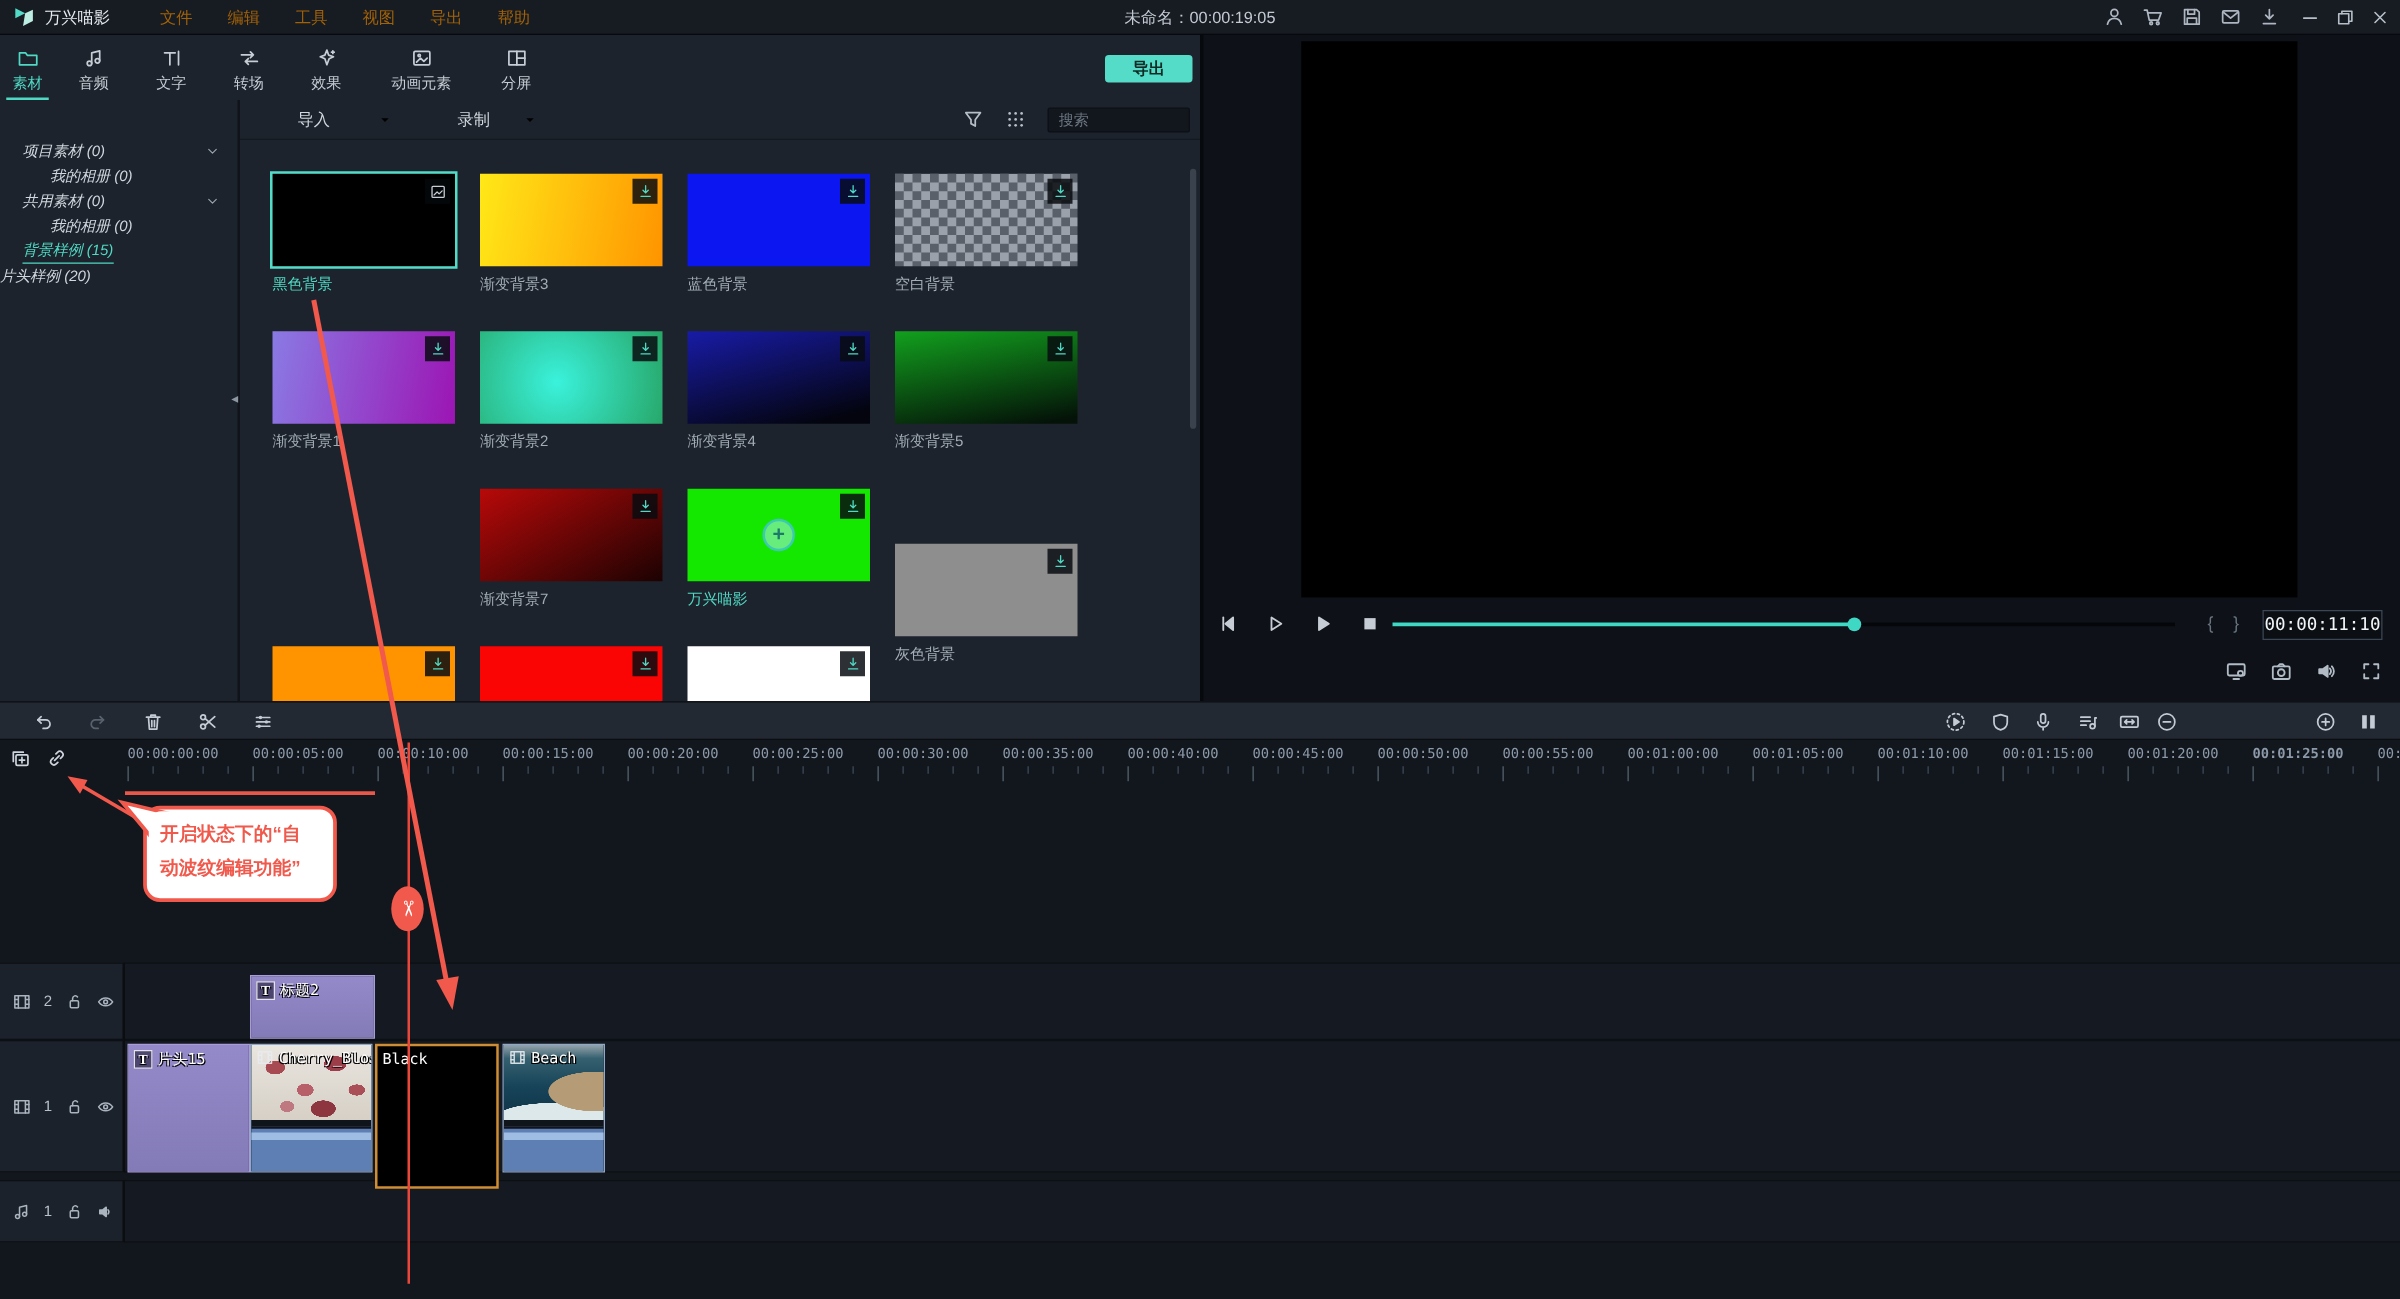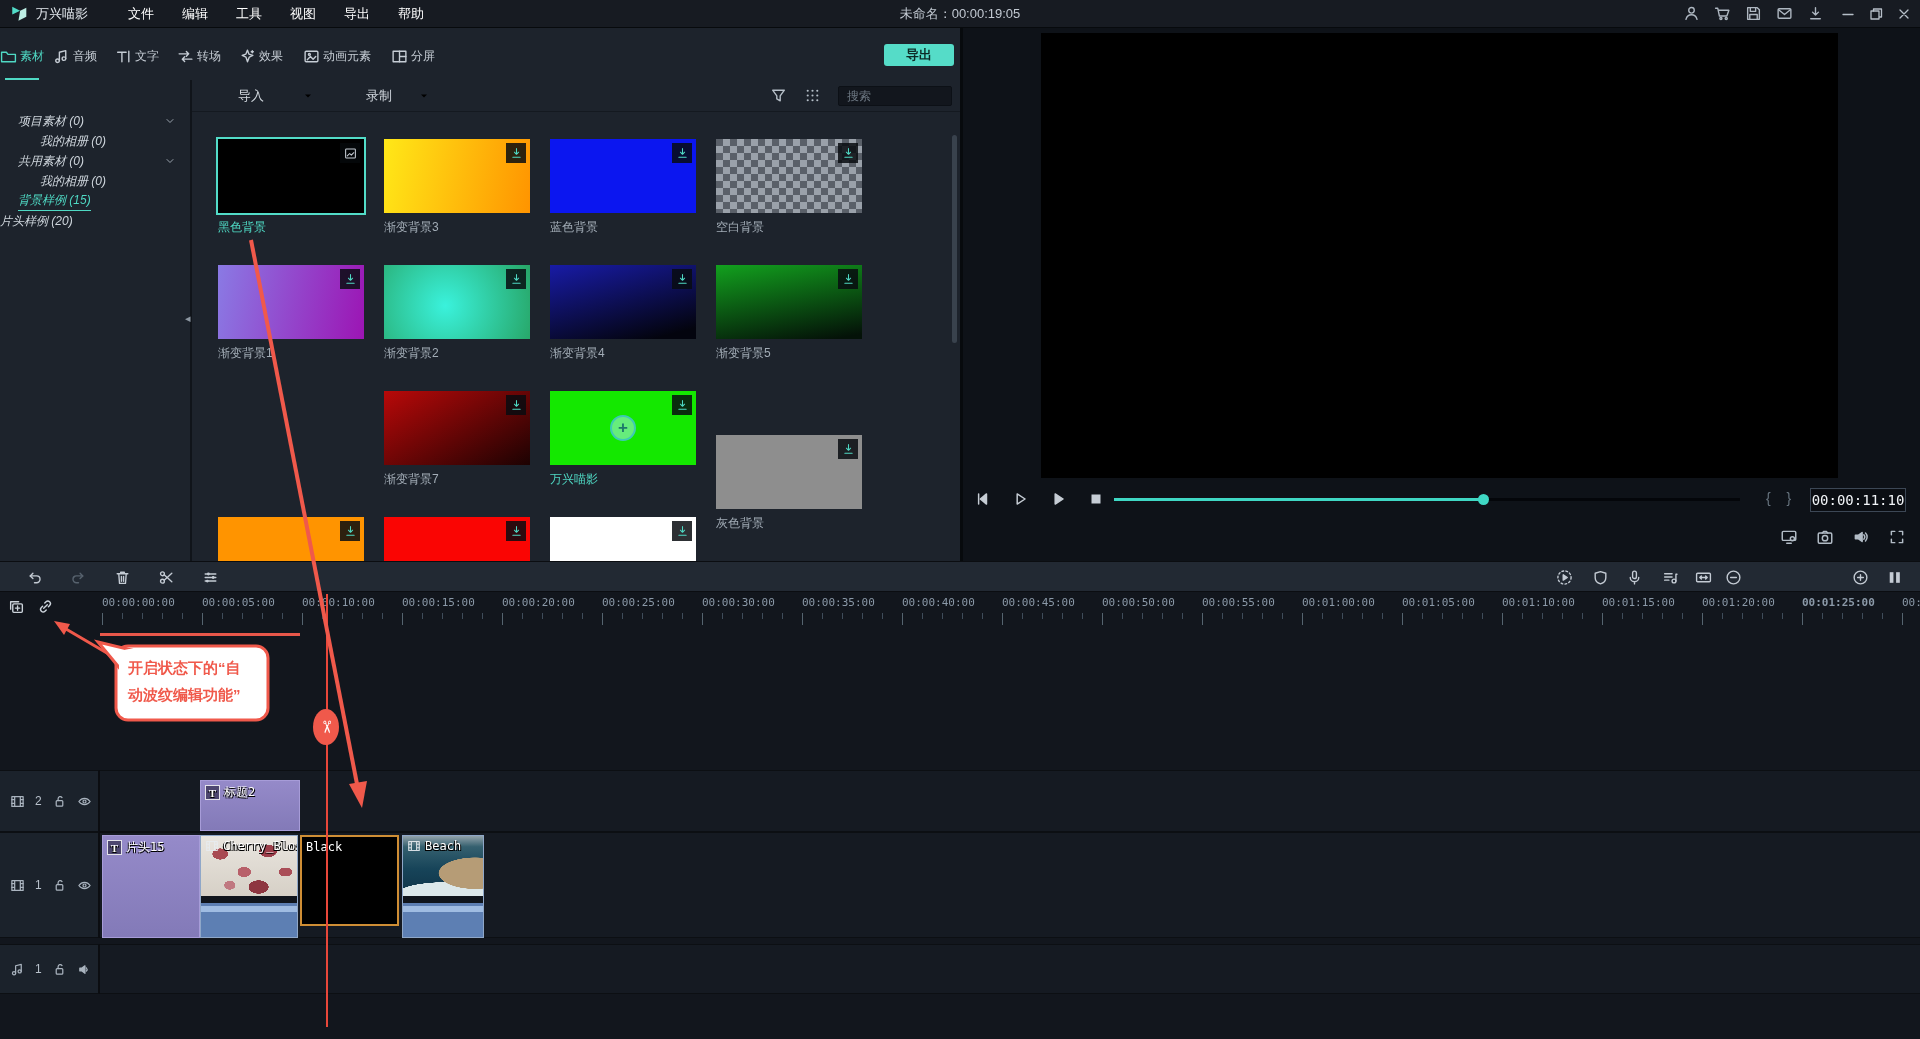--- a/index.html
+++ b/index.html
@@ -10,32 +10,32 @@
   svg { display:block; }
   .ico { display:inline-flex; align-items:center; justify-content:center; }
   .ico svg { width:100%; height:100%; stroke:currentColor; fill:none; stroke-width:1.3;
     stroke-linecap:round; stroke-linejoin:round; }
 
   
   #titlebar { left:0; top:0; width:1920px; height:28px; background:#171b22;
     border-bottom:1px solid #070a0d; display:flex; align-items:center; }
   #logo { width:18px; height:18px; margin:0 8px 0 10px; }
   #appname { font-size:13px; color:#e6ebf0; margin-right:26px; }
-  .menu-item { font-size:13px; color:#ffffff; padding:0 14px; height:28px; line-height:28px; cursor:default; }
+  .menu-item { font-size:13px; color:#a16207; padding:0 14px; height:28px; line-height:28px; cursor:default; }
   #tb-title { position:absolute; left:0; right:0; text-align:center; font-size:13px; color:#c2c9d2; pointer-events:none; }
   #tb-icons { position:absolute; right:96px; display:flex; gap:14px; }
   #tb-icons .ico { width:17px; height:17px; color:#aeb7c1; }
   #win-ctrl { position:absolute; right:8px; display:flex; gap:12px; }
   #win-ctrl .ico { width:16px; height:16px; color:#b6bfc8; }
 
   
   #left-panel { left:0; top:28px; width:960px; height:533px; background:#1d232c; }
   #divider-v { left:960px; top:28px; width:3px; height:533px; background:#070a0d; }
   #tabbar { left:0; top:0; width:960px; height:52px; display:flex; align-items:stretch; }
-  .tab { position:relative; display:flex; flex-direction:row; align-items:center; justify-content:center;
+  .tab { position:relative; display:flex; flex-direction:column; align-items:center; justify-content:center;
     gap:3px; color:#c6cdd5; font-size:12px; padding-top:4px; }
   .tab .ico { width:17px; height:17px; }
   .tab.active { color:#4fd9c4; }
   .tab.active::after { content:""; position:absolute; left:50%; transform:translateX(-50%);
     bottom:0; width:34px; height:2px; background:#4fd9c4; }
   #export-btn { left:884px; top:16px; width:70px; height:22px; background:#55dcc8; border-radius:3px;
     color:#0d2a25; font-size:13px; font-weight:bold; display:flex; align-items:center; justify-content:center; }
 
   
   #tree { left:0; top:52px; width:190px; height:481px; background:#1d232c; }
@@ -919,21 +919,21 @@
           <div class="cap">
             <span class="ico fbadge">
               <svg viewBox="0 0 16 16">
                 <rect x="2" y="2.8" width="12" height="10.4"></rect>
                 <path d="M5 2.8v10.4M11 2.8v10.4M2 6h3M2 10h3M11 6h3M11 10h3"></path>
               </svg>
             </span>
             <span>Cherry_Blosso</span>
           </div>
         </div>
-        <div class="clip blackclip" style="left: 300px; top: 243px; width: 99px; height: 91px;">
+        <div class="clip blackclip" style="left: 300px; top: 243px; width: 99px; height: 116px;">
           <div class="cap">
             <span>Black</span>
           </div>
         </div>
         <div class="clip media" style="left: 402px; top: 243px; width: 82px; height: 103px;">
           <div class="art beach"></div>
           <div class="audio"></div>
           <div class="cap">
             <span class="ico fbadge">
               <svg viewBox="0 0 16 16">

